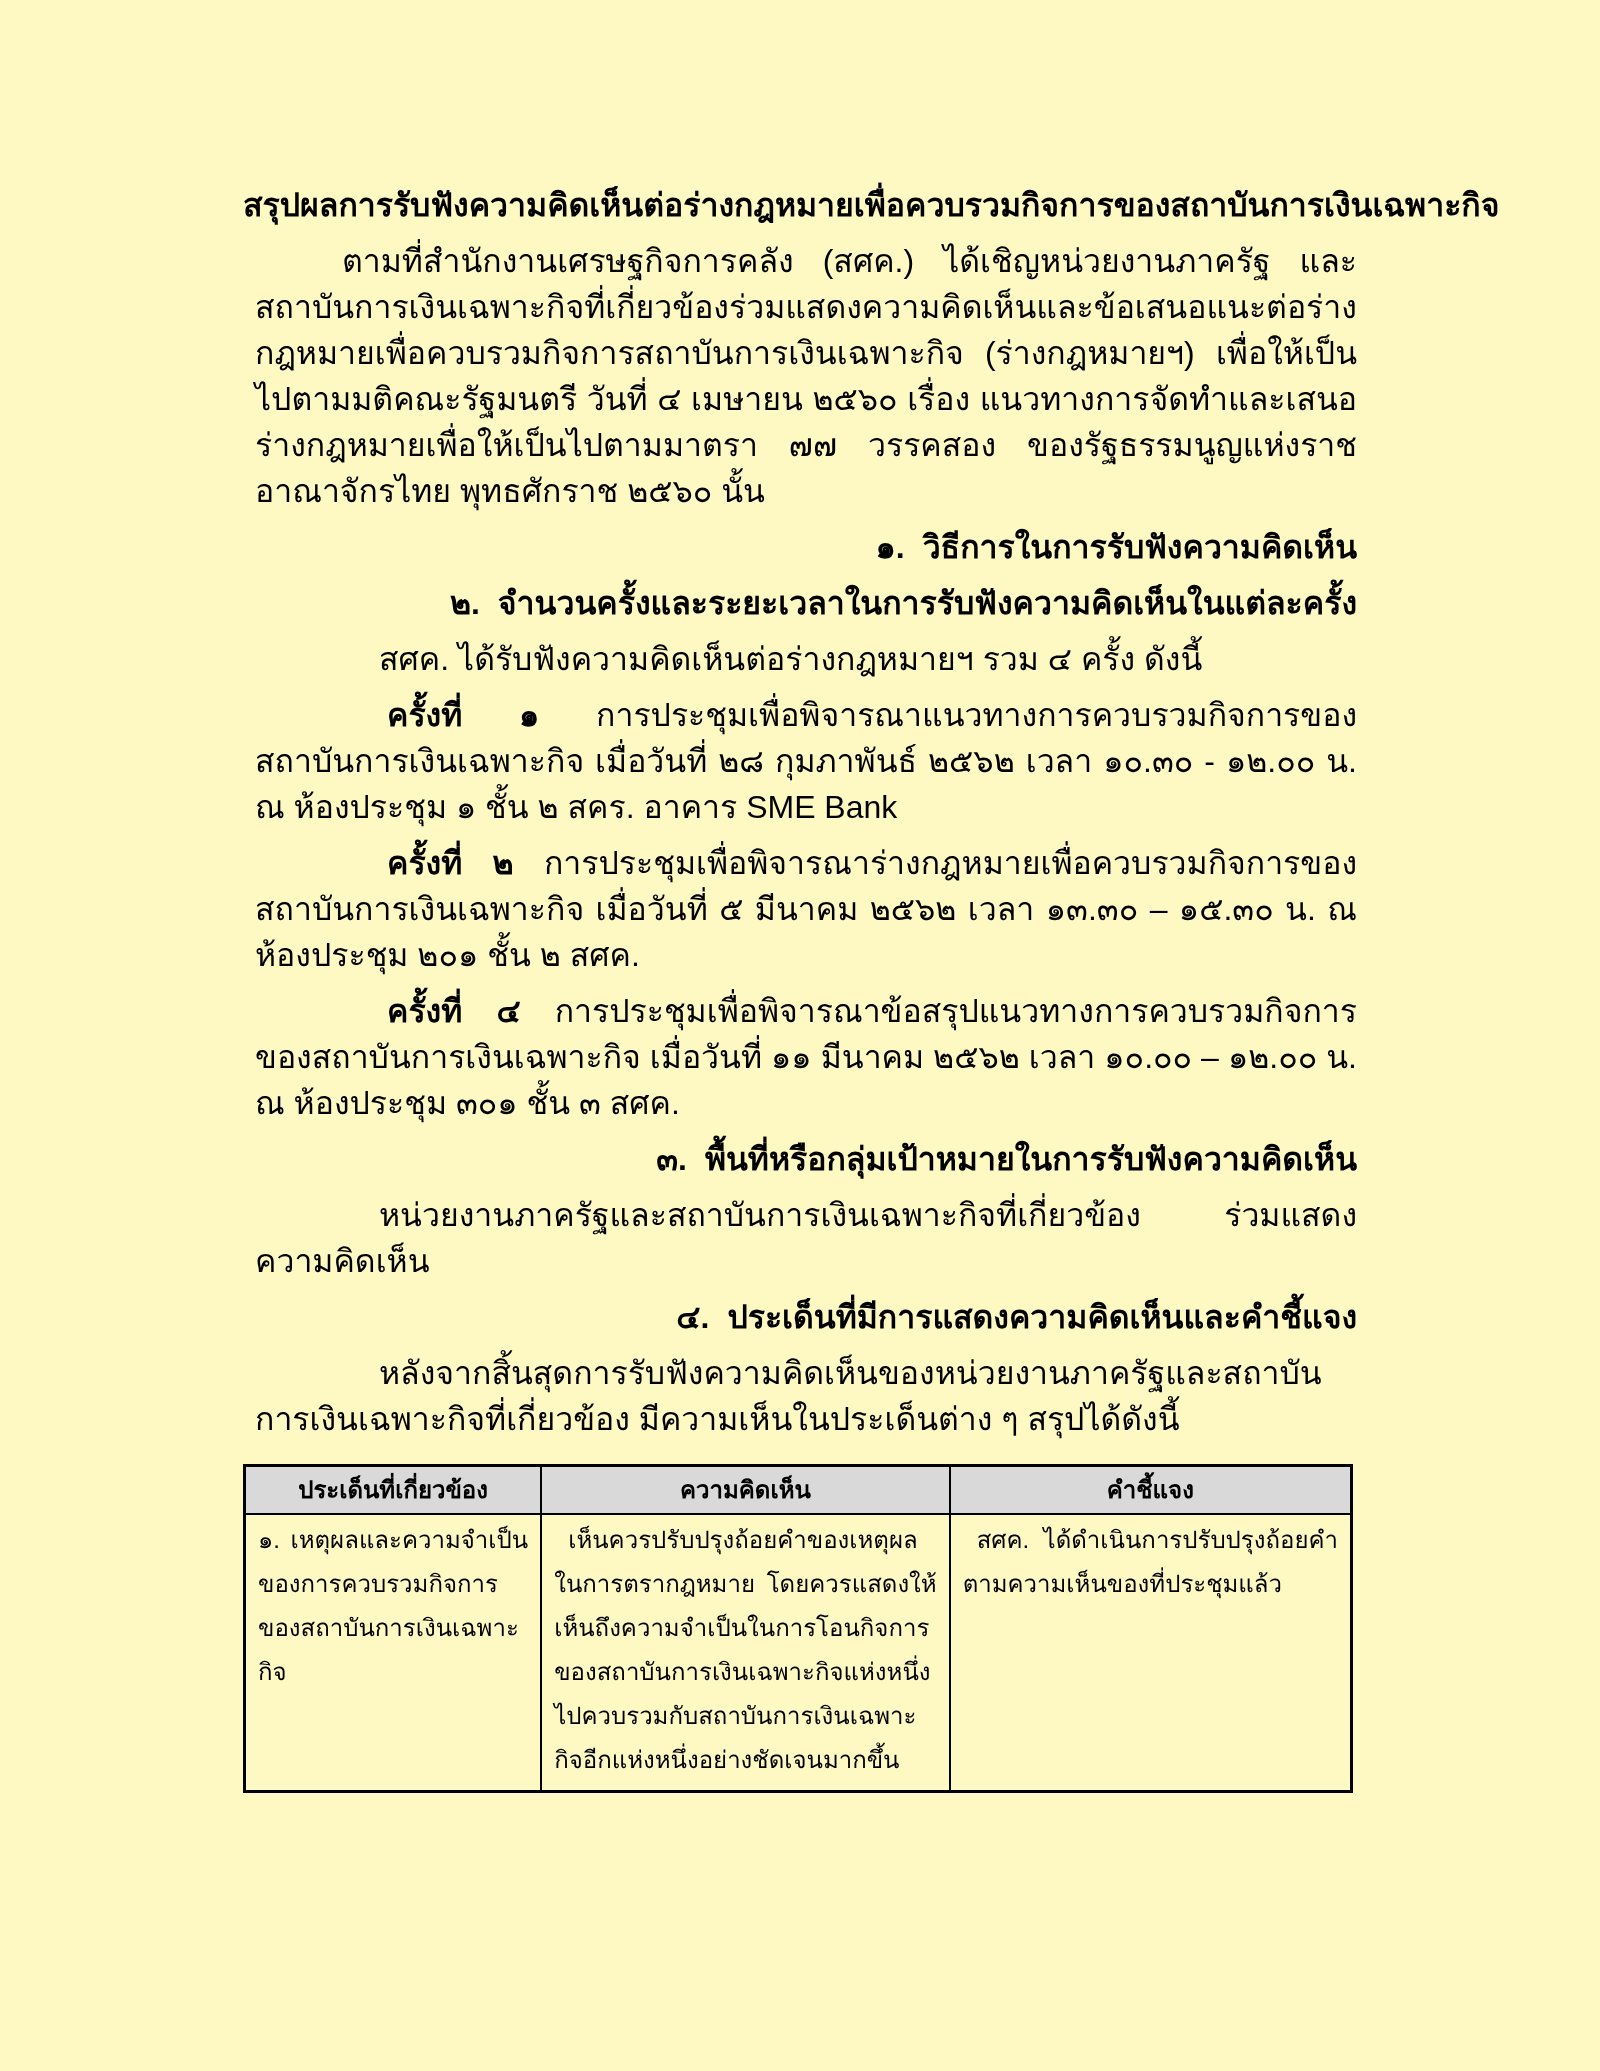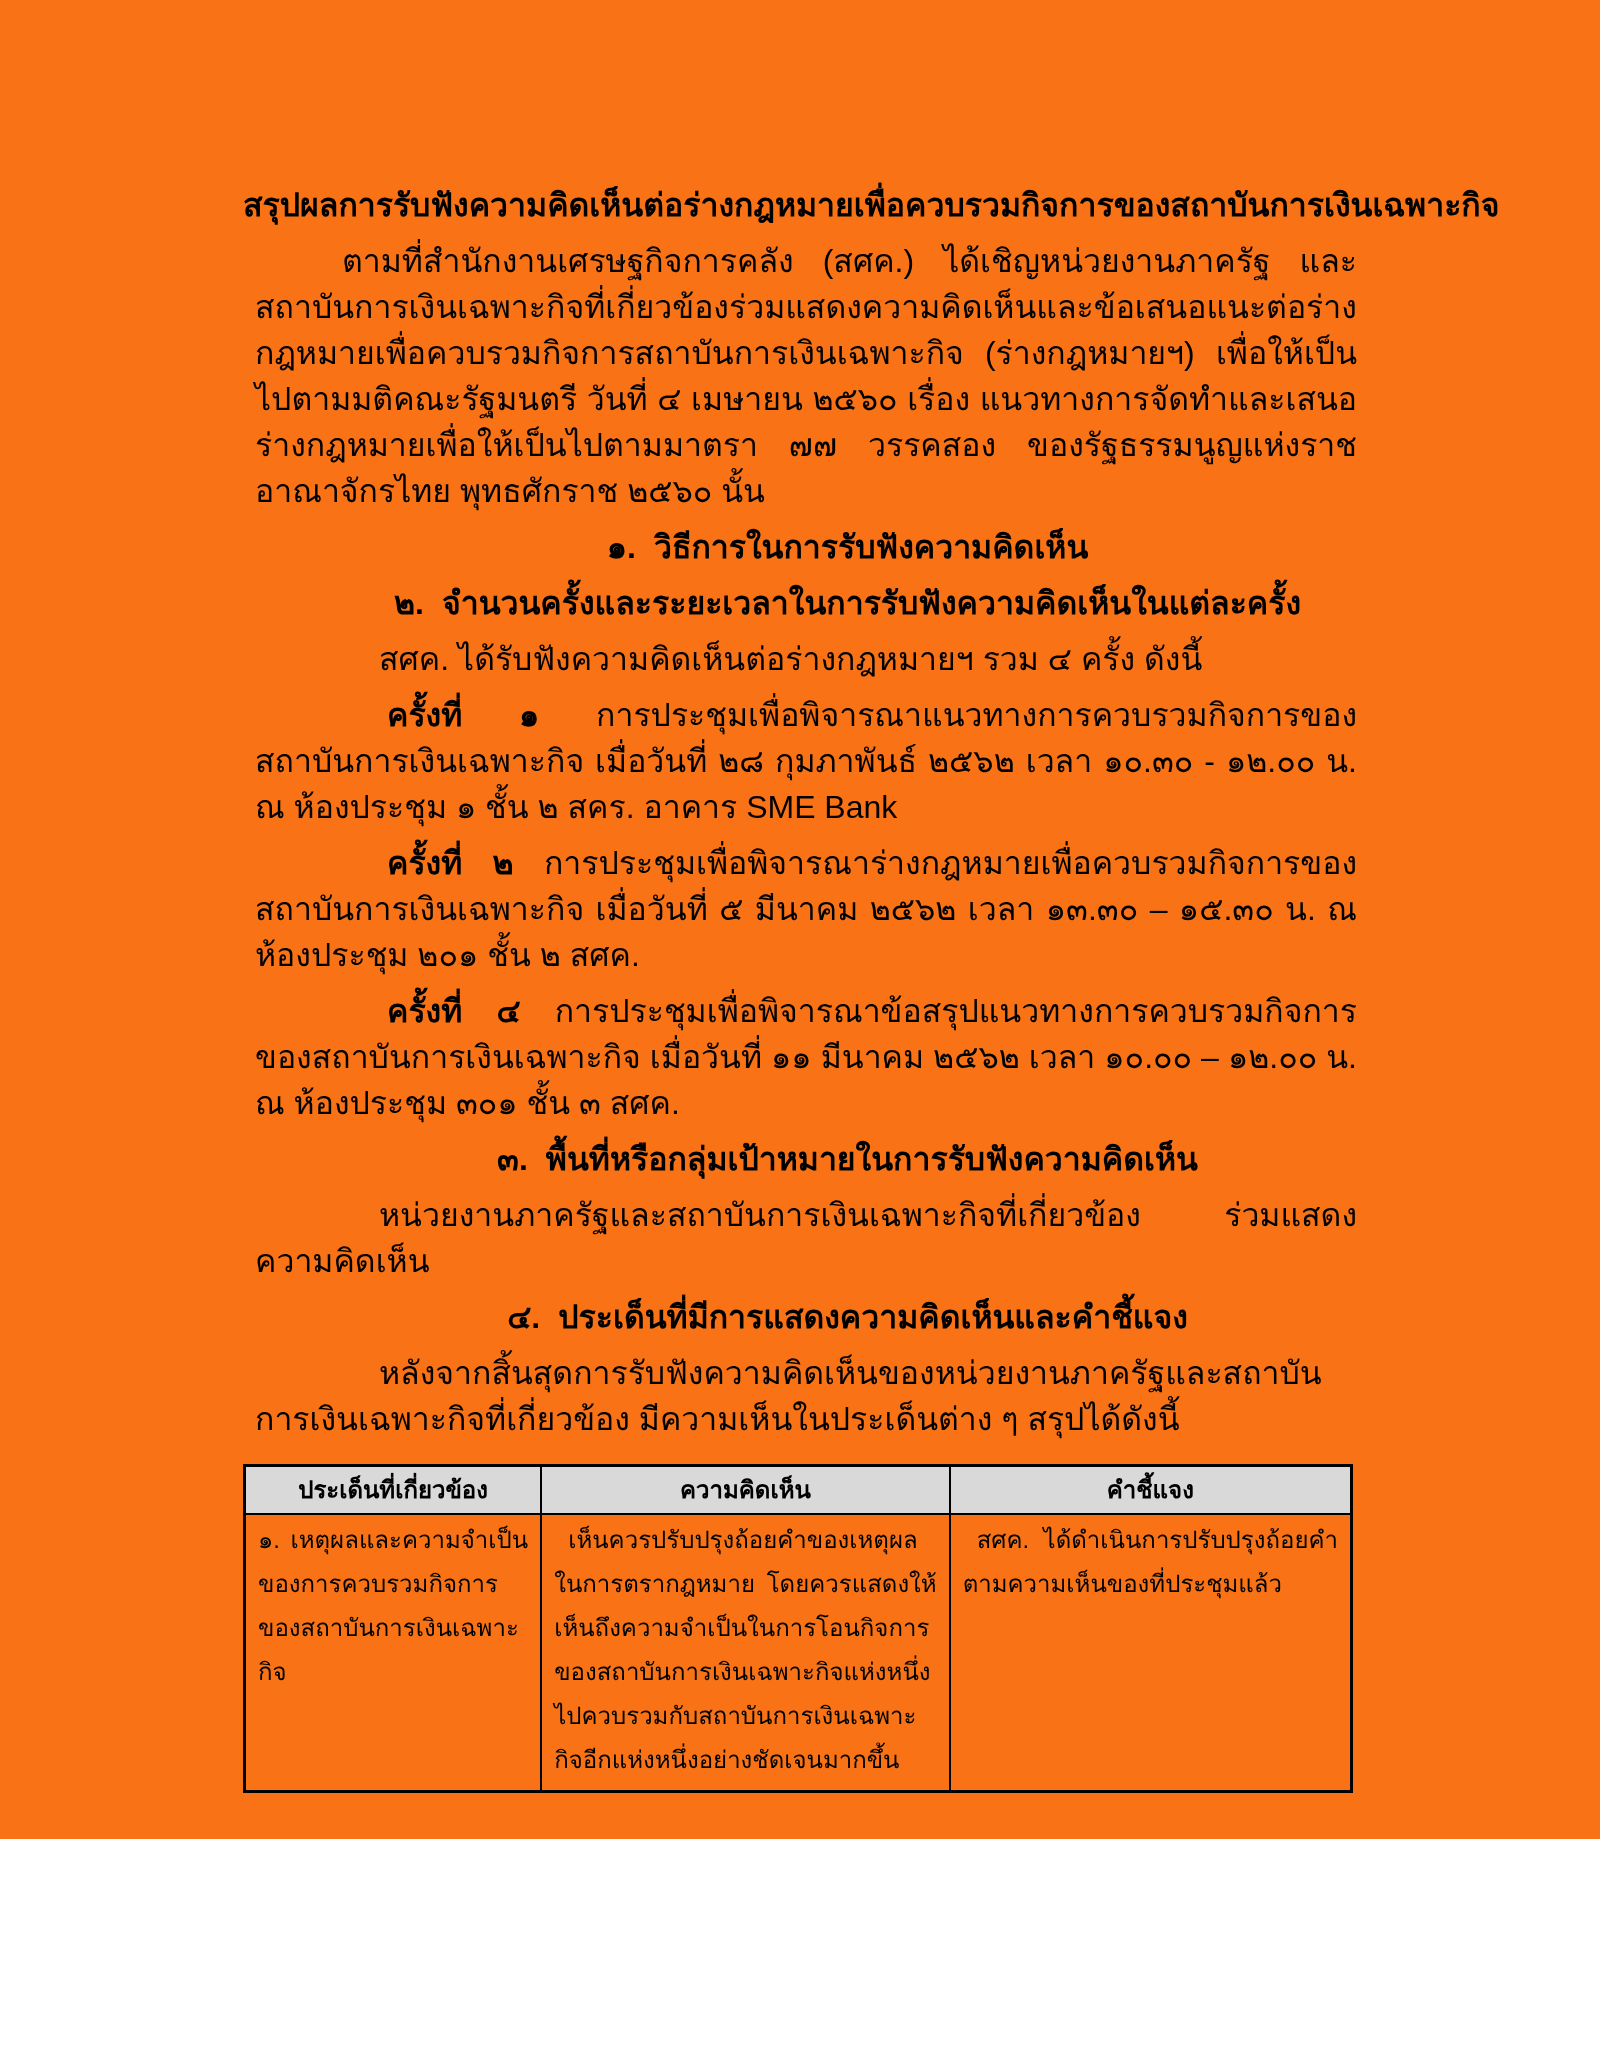--- a/index.html
+++ b/index.html
@@ -1,42 +1,42 @@
 <!DOCTYPE html>
 <html lang="th"><head>
 <meta charset="utf-8">
 <style>
   html, body { margin: 0; padding: 0; background: #ffffff; }
   .page {
     position: relative;
     width: 1600px;
-    height: 1839px;
+    height: 2071px;
     box-sizing: border-box;
-    background: #f97316;
+    background: #fef9c3;
     color: #000000;
     font-family: "Liberation Sans", "DejaVu Sans", sans-serif;
     font-size: 32px;
     line-height: 46px;
     padding: 182px 243px 0 243px;
     overflow: hidden;
   }
   p { margin: 10px 0 0 12px; text-align: justify; }
   .title {
     margin: 0;
     text-align: center;
     font-weight: bold;
     white-space: nowrap;
   }
   .indent-main { text-indent: 87px; }
   .indent-sub  { text-indent: 124px; }
   .meeting     { text-indent: 132px; }
   .heading {
     font-weight: bold;
     padding-left: 83px;
-    text-align: center;
+    text-align: right;
   }
   .heading .num { display: inline-block; margin-right: 18px; }
   table.results {
     margin-top: 22px;
     border-collapse: collapse;
     width: 1110px;
     table-layout: fixed;
     border: 3px solid #000000;
   }
   table.results th, table.results td {

